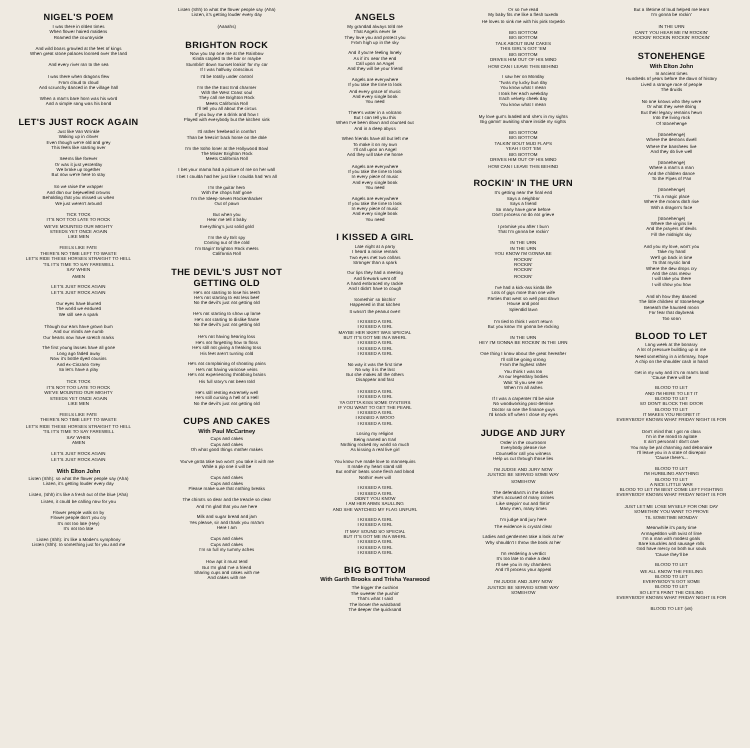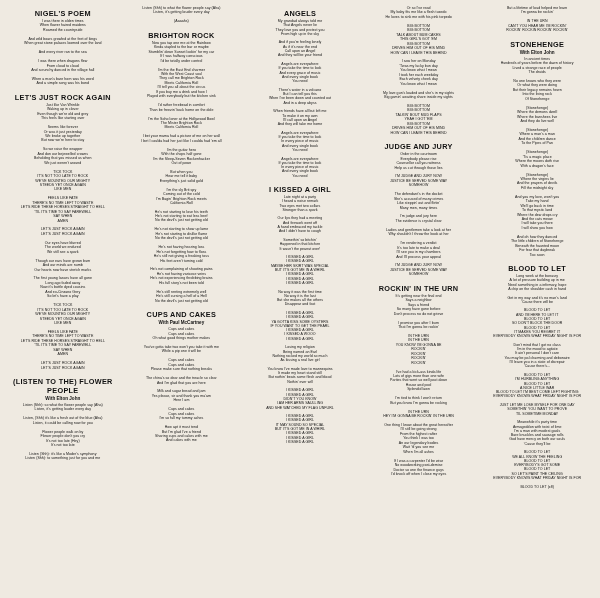--- a/index.html
+++ b/index.html
@@ -133,22 +133,20 @@
 THERE'S NO TIME LEFT TO WASTE
 LET'S RIDE THESE HORSES STRAIGHT TO HELL
 'TIL IT'S TIME TO SAY FAREWELL
 SAY WHEN
 AMEN
 
 LET'S JUST ROCK AGAIN
 LET'S JUST ROCK AGAIN</div>
     </div>
     <div class="song">
-      <div class="song-title">(LISTEN TO THE)
-FLOWER PEOPLE</div>
       <div class="song-sub">With Elton John</div>
       <div class="lyrics">Listen (Shh): so what the flower people say (Aha)
 Listen, it's getting louder every day
 
 Listen, (Shh) it's like a fresh out of the blue (Aha)
 Listen, it could be calling now for you
 
 Flower people walk on by
 Flower people don't you cry
 It's not too late (Hey)
@@ -200,20 +198,22 @@
 But when you
 Hear me tell it baby
 Everything's just solid gold
 
 I'm the sly Brit spy
 Coming out of the cold
 I'm Bagin' Brighton Rock meets
 California Roll</div>
     </div>
     <div class="song">
+      <div class="song-title">THE DEVIL'S JUST NOT
+GETTING OLD</div>
       <div class="lyrics">He's not starting to lose his teeth
 He's not starting to eat less beef
 No the devil's just not getting old
 
 He's not starting to show up lame
 He's not starting to dislike flame
 No the devil's just not getting old
 
 He's not having hearing loss
 He's not forgetting how to floss
@@ -355,20 +355,29 @@
 I AM HER ARMS SAULLING
 AND SHE WATCHED MY FLAG UNFURL
 
 I KISSED A GIRL
 I KISSED A GIRL
 IT MAY SOUND SO SPECIAL
 BUT IT'S GOT ME IN A WHIRL
 I KISSED A GIRL
 I KISSED A GIRL
 I KISSED A GIRL</div>
+    </div>
+    <div class="song">
+      <div class="song-title">BIG BOTTOM</div>
+      <div class="song-sub">With Garth Brooks and Trisha Yearwood</div>
+      <div class="lyrics">The bigger the cushion
+The sweeter the pushin'
+That's what I said
+The looser the waistband
+The deeper the quicksand</div>
     </div>
   </div>
 
   <div class="col">
     <div class="song">
       <div class="lyrics">Or so I've read
 My baby fits me like a flesh tuxedo
 He loves to sink me with his pink torpedo
 
 BIG BOTTOM
@@ -391,51 +400,20 @@
 
 BIG BOTTOM
 BIG BOTTOM
 TALKIN' BOUT MUD FLAPS
 YEAH I GOT 'EM
 BIG BOTTOM
 DRIVES HIM OUT OF HIS MIND
 HOW CAN I LEAVE THIS BEHIND</div>
     </div>
     <div class="song">
-      <div class="song-title">JUDGE AND JURY</div>
-      <div class="lyrics">Order in the courtroom
-Everybody please rise
-Counsellor call you witness
-Help us cut through those lies
-
-I'M JUDGE AND JURY NOW
-JUSTICE BE SERVED SOME WAY
-SOMEHOW
-
-The defendant's in the docket
-She's accused of many crimes
-Like steppin' out and flirtin'
-Many men, many times
-
-I'm judge and jury here
-The evidence is crystal clear
-
-Ladies and gentlemen take a look at her
-Why shouldn't I throw the book at her
-
-I'm rendering a verdict
-It's too late to make a deal
-I'll see you in my chambers
-And I'll process your appeal
-
-I'M JUDGE AND JURY NOW
-JUSTICE BE SERVED SOME WAY
-SOMEHOW</div>
-    </div>
-    <div class="song">
       <div class="song-title">ROCKIN' IN THE URN</div>
       <div class="lyrics">It's getting near the final end
 Says a neighbor
 Says a friend
 So many have gone before
 Don't process no do not grieve
 
 I promise you after I burn
 That I'm gonna be rockin'
 
@@ -464,20 +442,51 @@
 From the highest rafter
 You think I was too
 An our legendary bodies
 Wait 'til you see me
 When I'm all ashes
 
 If I was a carpenter I'd be wise
 No woodworking post-demise
 Doctor so one the finance guys
 I'd knock off when I close my eyes</div>
+    </div>
+    <div class="song">
+      <div class="song-title">JUDGE AND JURY</div>
+      <div class="lyrics">Order in the courtroom
+Everybody please rise
+Counsellor call you witness
+Help us cut through those lies
+
+I'M JUDGE AND JURY NOW
+JUSTICE BE SERVED SOME WAY
+SOMEHOW
+
+The defendant's in the docket
+She's accused of many crimes
+Like steppin' out and flirtin'
+Many men, many times
+
+I'm judge and jury here
+The evidence is crystal clear
+
+Ladies and gentlemen take a look at her
+Why shouldn't I throw the book at her
+
+I'm rendering a verdict
+It's too late to make a deal
+I'll see you in my chambers
+And I'll process your appeal
+
+I'M JUDGE AND JURY NOW
+JUSTICE BE SERVED SOME WAY
+SOMEHOW</div>
     </div>
   </div>
 
   <div class="col">
     <div class="song">
       <div class="lyrics">But a lifetime of loud helped me learn
 I'm gonna be rockin'
 
 IN THE URN
 CAN'T YOU HEAR ME I'M ROCKIN'

